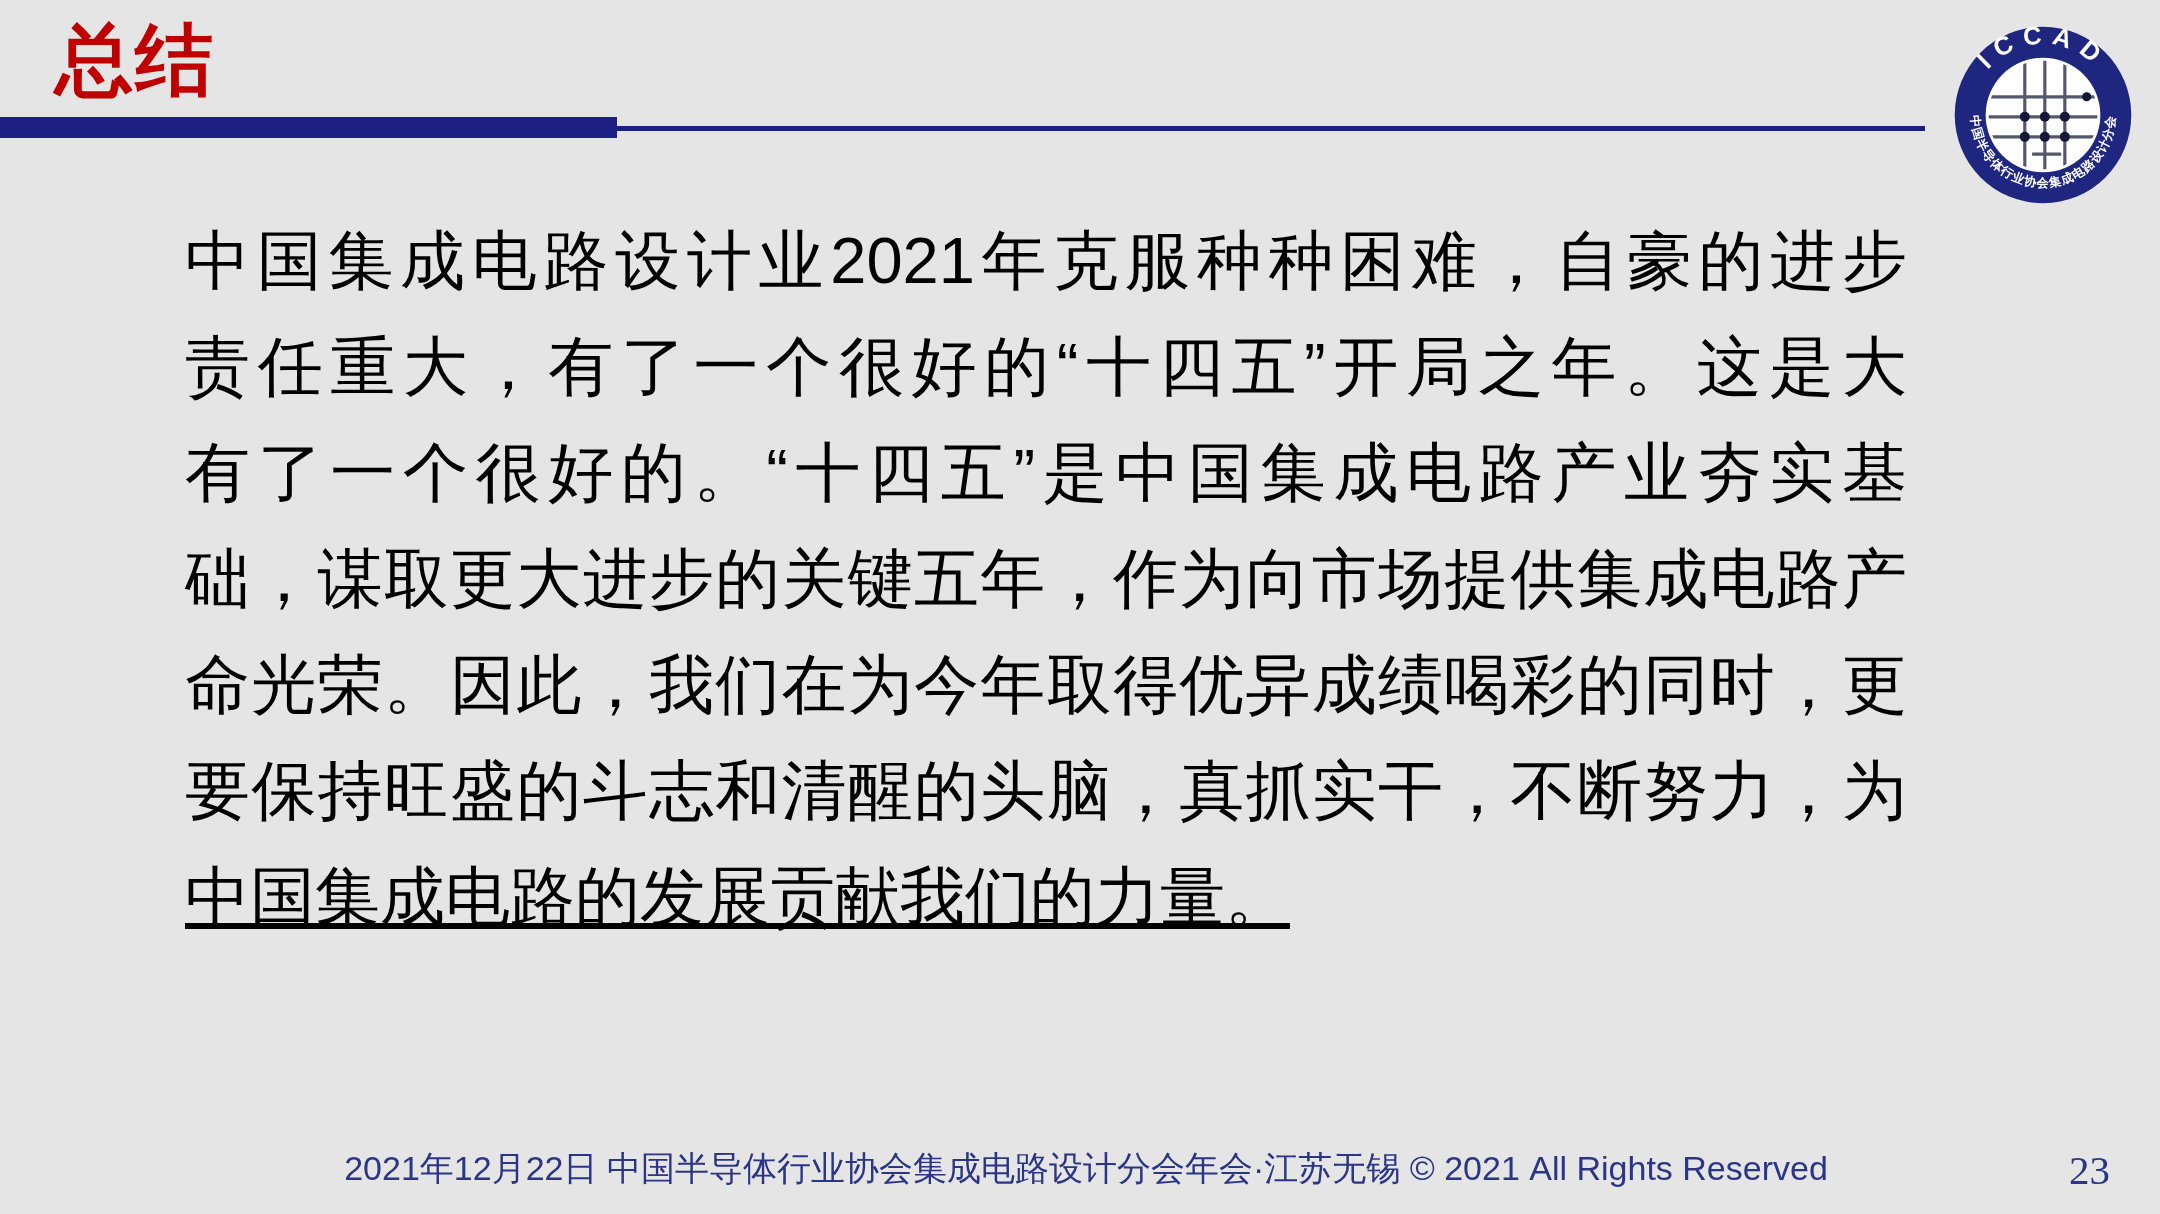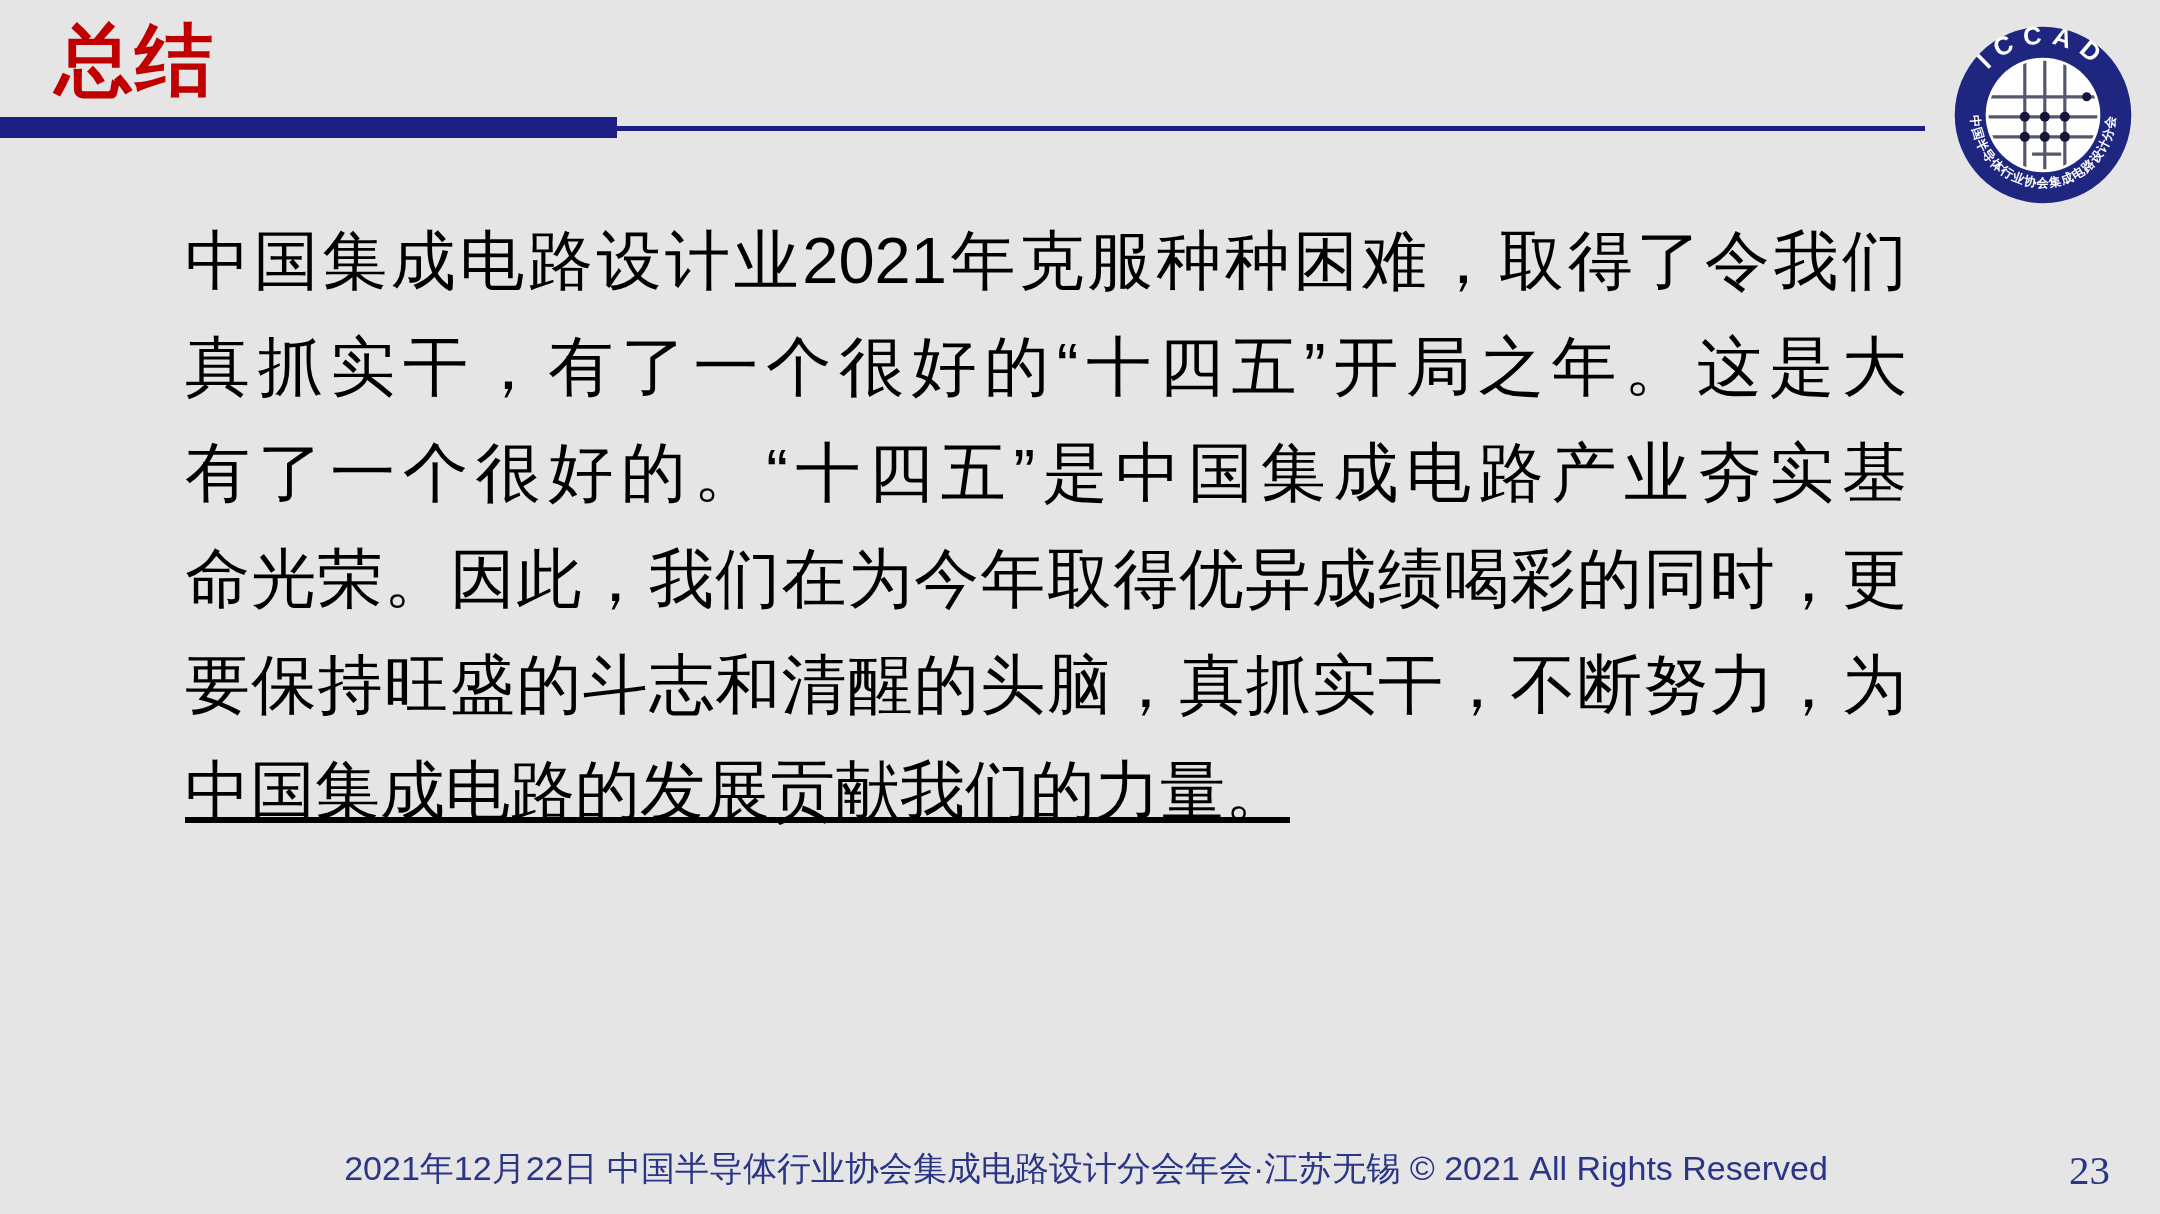--- a/index.html
+++ b/index.html
@@ -96,23 +96,24 @@
     </g>
     <text font-family="Liberation Sans, DejaVu Sans, sans-serif" font-size="28" font-weight="700" fill="#ffffff" letter-spacing="10">
       <textPath href="#arcTop" startOffset="50%" text-anchor="middle">ICCAD</textPath>
     </text>
     <text font-family="Liberation Sans, DejaVu Sans, sans-serif" font-size="13.5" font-weight="700" fill="#ffffff" letter-spacing="1">
       <textPath href="#arcBottom" startOffset="50%" text-anchor="middle">中国半导体行业协会集成电路设计分会</textPath>
     </text>
   </svg>
 
   <div class="body-text">
-    <div class="body-line">中国集成电路设计业2021年克服种种困难，取得了令我们</div>
-    <div class="body-line">真抓实干，有了一个很好的“十四五”开局之年。这是大</div>
+    <div class="body-line">中国集成电路设计业2021年克服种种困难，自豪的进步</div>
+    <div class="body-line">责任重大，有了一个很好的“十四五”开局之年。这是大</div>
     <div class="body-line">有了一个很好的。“十四五”是中国集成电路产业夯实基</div>
+    <div class="body-line">础，谋取更大进步的关键五年，作为向市场提供集成电路产</div>
     <div class="body-line">命光荣。因此，我们在为今年取得优异成绩喝彩的同时，更</div>
     <div class="body-line">要保持旺盛的斗志和清醒的头脑，真抓实干，不断努力，为</div>
     <div class="body-line last">中国集成电路的发展贡献我们的力量。</div>
   </div>
 
   <div class="footer-text">2021年12月22日 中国半导体行业协会集成电路设计分会年会·江苏无锡 © 2021 All Rights Reserved</div>
 
   <div class="page-number">23</div>
 
 </div>

